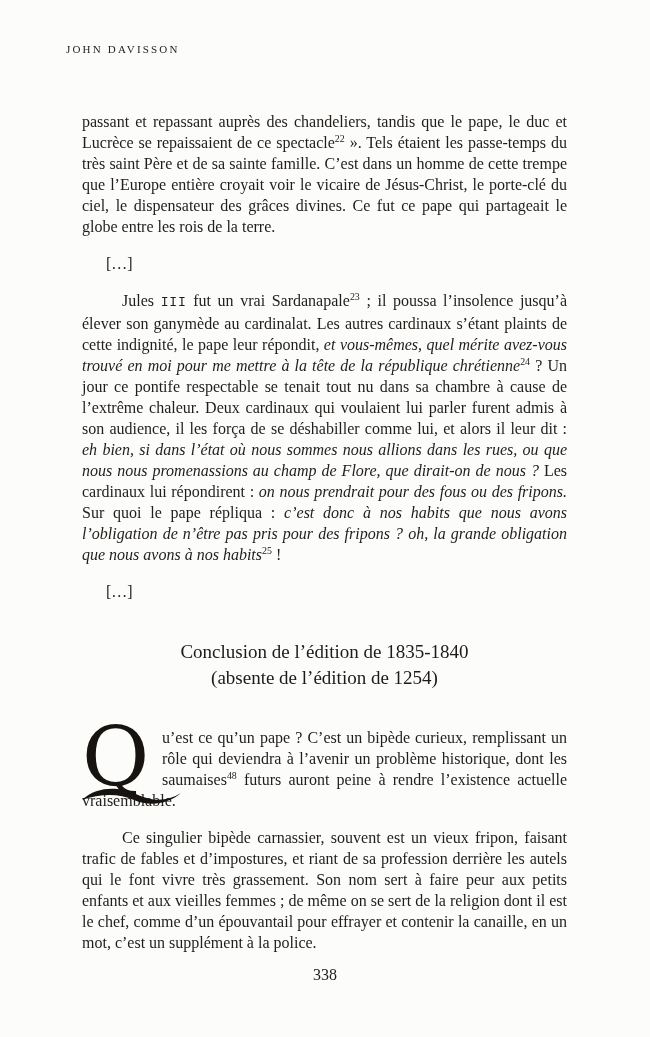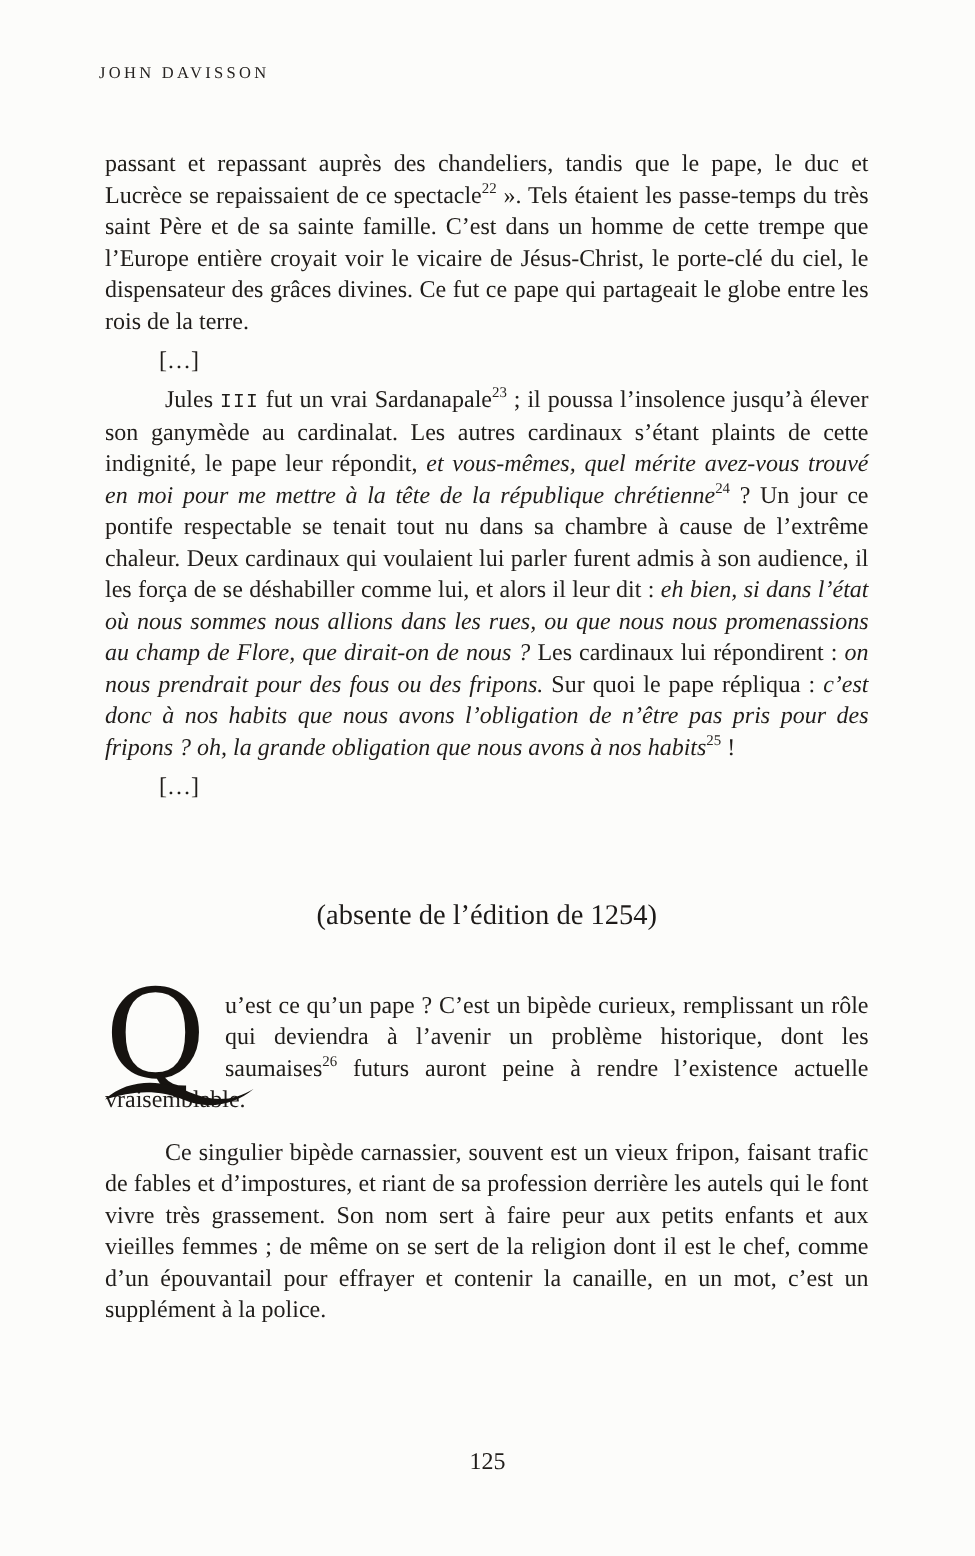--- a/index.html
+++ b/index.html
@@ -13,21 +13,21 @@
   }
   .running-header {
     position: absolute; left: 66px; top: 43px;
     font-size: 11px; letter-spacing: 2.2px;
     color: #262321;
   }
   .text-block {
     position: absolute; left: 66px; top: 95px; width: 517px;
   }
   p {
-    margin: 4px;
+    margin: 16px;
     font-size: 16px; line-height: 21px;
     text-align: justify;
     text-justify: inter-word;
   }
   p.indent { text-indent: 40px; }
   p.ellipsis-line { text-indent: 40px; margin: 5px 0; text-align: left; }
   .seg-i { font-style: italic; }
   .seg-sc { font-size: 0.82em; letter-spacing: 0.06em; font-family: Liberation Mono, monospace; }
   sup.seg-sup { font-size: 0.62em; line-height: 0; vertical-align: super; }
   .section-heading {
@@ -72,30 +72,30 @@
 
   <p><span>passant et repassant auprès des chandeliers, tandis que le pape, le duc et Lucrèce se repaissaient de ce spectacle</span><sup class="seg-sup">22</sup><span>&nbsp;». Tels étaient les passe-temps du très saint Père et de sa sainte famille. C’est dans un homme de cette trempe que l’Europe entière croyait voir le vicaire de Jésus-Christ, le porte-clé du ciel, le dispensateur des grâces divines. Ce fut ce pape qui partageait le globe entre les rois de la terre.</span></p>
 
   <p class="ellipsis-line">[…]</p>
 
   <p class="indent"><span>Jules </span><span class="seg-sc">III</span><span> fut un vrai Sardanapale</span><sup class="seg-sup">23</sup><span>&nbsp;; il poussa l’insolence jusqu’à élever son ganymède au cardinalat. Les autres cardinaux s’étant plaints de cette indignité, le pape leur répondit, </span><span class="seg-i">et vous-mêmes, quel mérite avez-vous trouvé en moi pour me mettre à la tête de la république chrétienne</span><sup class="seg-sup">24</sup><span>&nbsp;? Un jour ce pontife respectable se tenait tout nu dans sa chambre à cause de l’extrême chaleur. Deux cardinaux qui voulaient lui parler furent admis à son audience, il les força de se déshabiller comme lui, et alors il leur dit&nbsp;: </span><span class="seg-i">eh bien, si dans l’état où nous sommes nous allions dans les rues, ou que nous nous promenassions au champ de Flore, que dirait-on de nous&nbsp;?</span><span> Les cardinaux lui répondirent&nbsp;: </span><span class="seg-i">on nous prendrait pour des fous ou des fripons.</span><span> Sur quoi le pape répliqua&nbsp;: </span><span class="seg-i">c’est donc à nos habits que nous avons l’obligation de n’être pas pris pour des fripons&nbsp;? oh, la grande obligation que nous avons à nos habits</span><sup class="seg-sup">25</sup><span>&nbsp;!</span></p>
 
   <p class="ellipsis-line">[…]</p>
 
   <h2 class="section-heading">
-    <br>
+    <span>Conclusion de l’édition de 1835-1840</span><br>
     <span>(absente de l’édition de 1254)</span>
   </h2>
 
   <p class="dropcap-para">
     <span class="dropcap-box">
       <span class="dropcap-letter">Q</span>
       <svg class="dropcap-swash" viewBox="0 0 104 18" aria-hidden="true">
         <path d="M2 13 C 18 -2, 42 0, 58 8 C 74 15, 88 14, 101 6 C 88 17, 70 20, 54 13 C 38 6, 20 7, 2 13 Z" fill="#161310"></path>
       </svg>
-    </span><span><span>u’est ce qu’un pape&nbsp;? C’est un bipède curieux, remplissant un rôle qui deviendra à l’avenir un problème historique, dont les saumaises</span><sup class="seg-sup">26</sup><span> futurs auront peine à rendre l’existence actuelle vraisemblable.</span></span>
+    </span><span><span>u’est ce qu’un pape&nbsp;? C’est un bipède curieux, remplissant un rôle qui deviendra à l’avenir un problème historique, dont les saumaises</span><sup class="seg-sup">48</sup><span> futurs auront peine à rendre l’existence actuelle vraisemblable.</span></span>
   </p>
 
   <p class="indent body-para-last"><span>Ce singulier bipède carnassier, souvent est un vieux fripon, faisant trafic de fables et d’impostures, et riant de sa profession derrière les autels qui le font vivre très grassement. Son nom sert à faire peur aux petits enfants et aux vieilles femmes&nbsp;; de même on se sert de la religion dont il est le chef, comme d’un épouvantail pour effrayer et contenir la canaille, en un mot, c’est un supplément à la police.</span></p>
 
 </div>
 
-<div class="page-number">125</div>
+<div class="page-number">338</div>
 
 </body></html>

